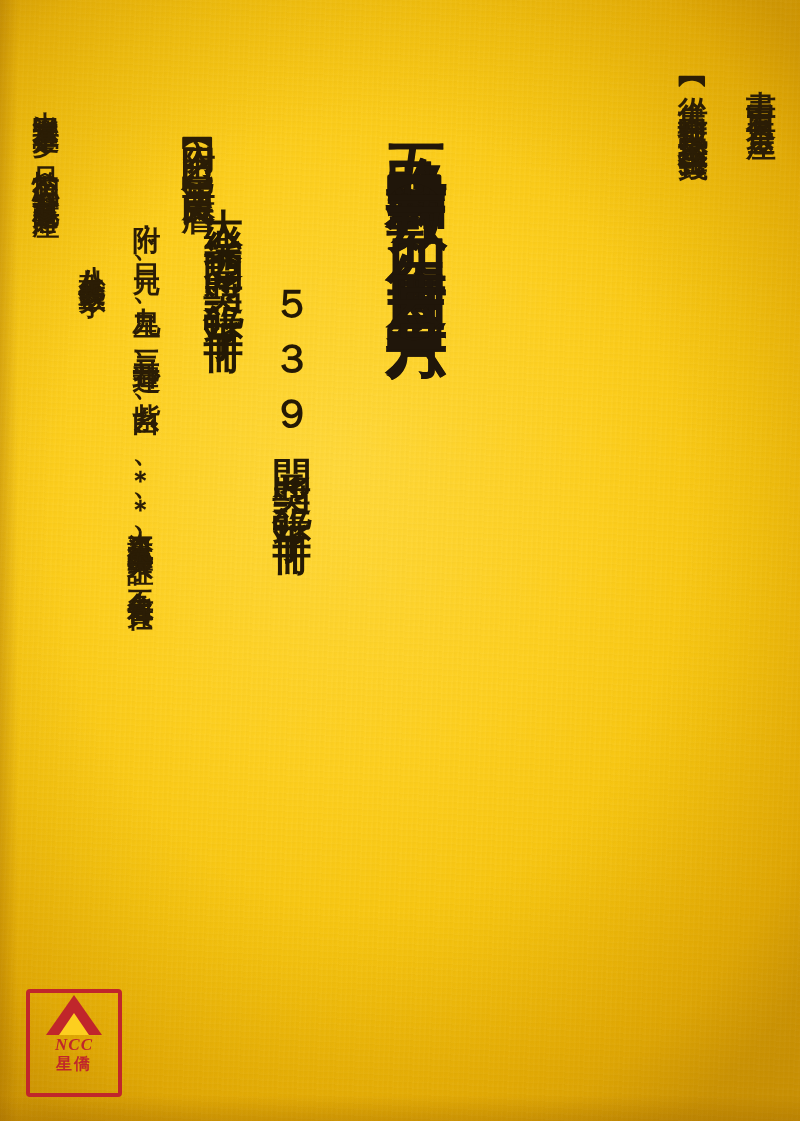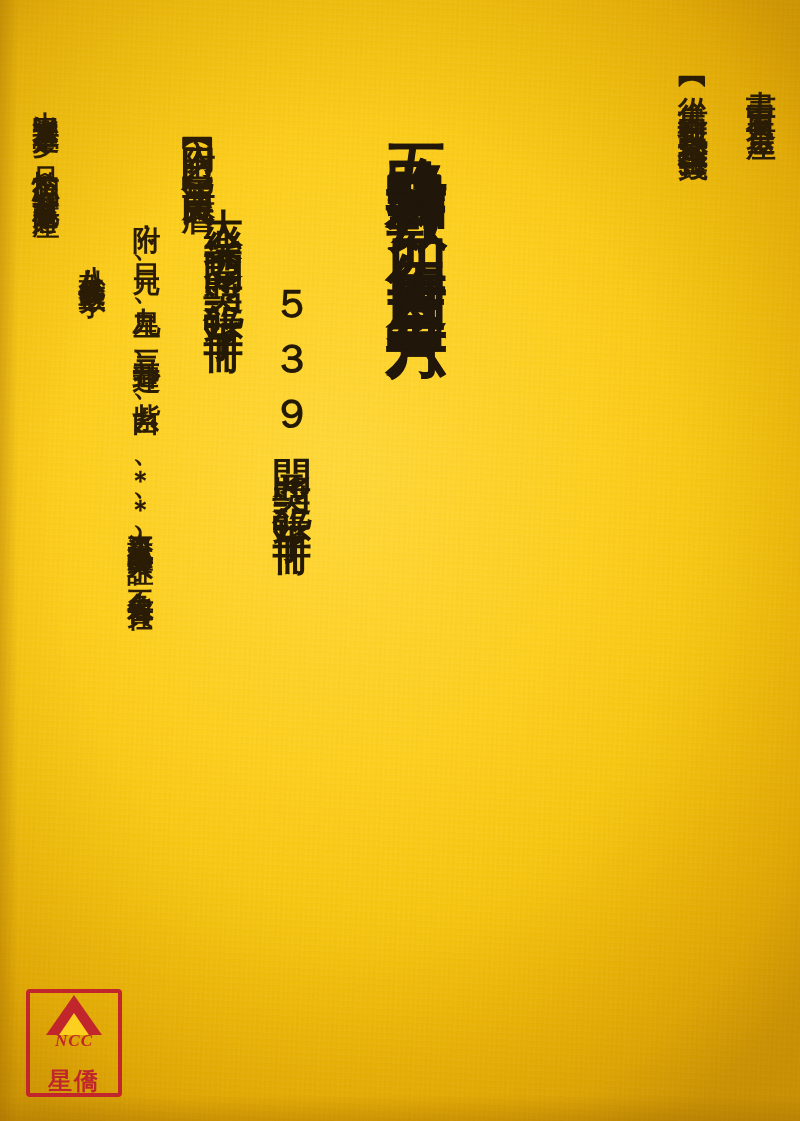--- a/index.html
+++ b/index.html
@@ -189,26 +189,26 @@
     font-style: italic;
     font-size: 17px;
     font-weight: 700;
     color: #c0262b;
     letter-spacing: 1px;
     line-height: 1;
     margin-top: 1px;
   }
   .logo-cn {
     font-family: "DejaVu Serif", serif;
-    font-size: 24px;
+    font-size: 16px;
     font-weight: 700;
     color: #c0262b;
     letter-spacing: 2px;
     line-height: 1.05;
-    margin-top: 19px;
+    margin-top: 3px;
   }
 </style>
 </head>
 <body>
 
 <div class="cover">
 
   <div class="grain"></div>
   <div class="vignette"></div>
   <div class="edge-left"></div>

